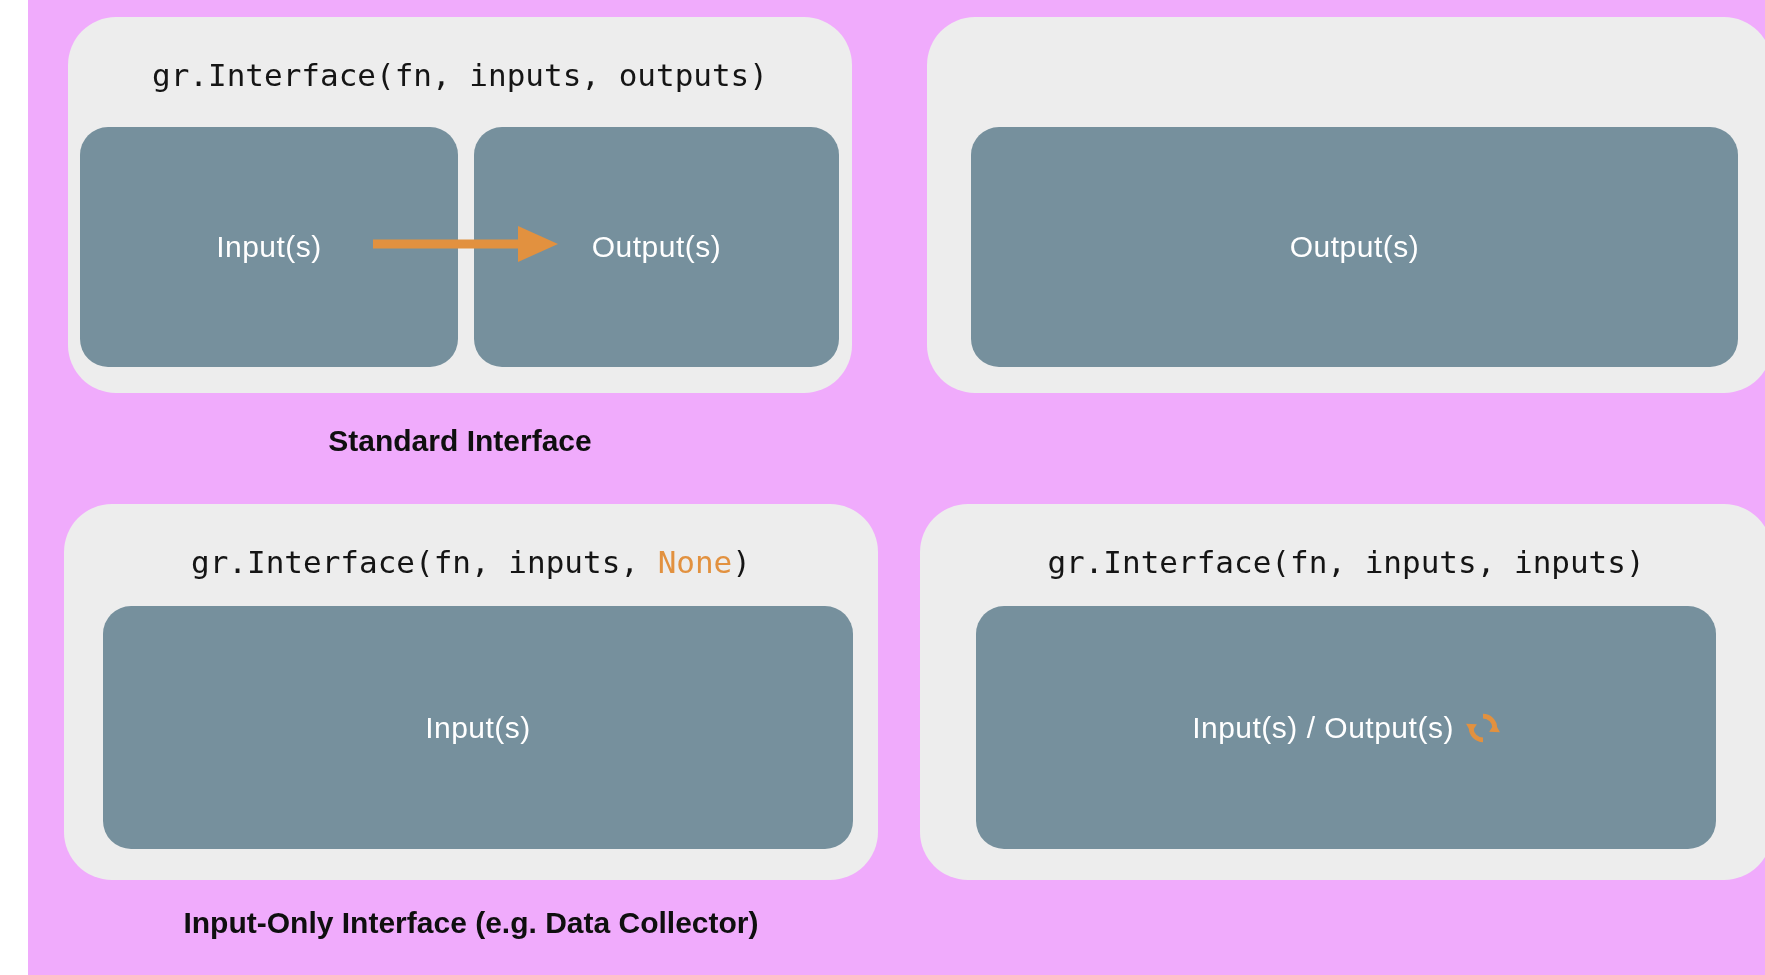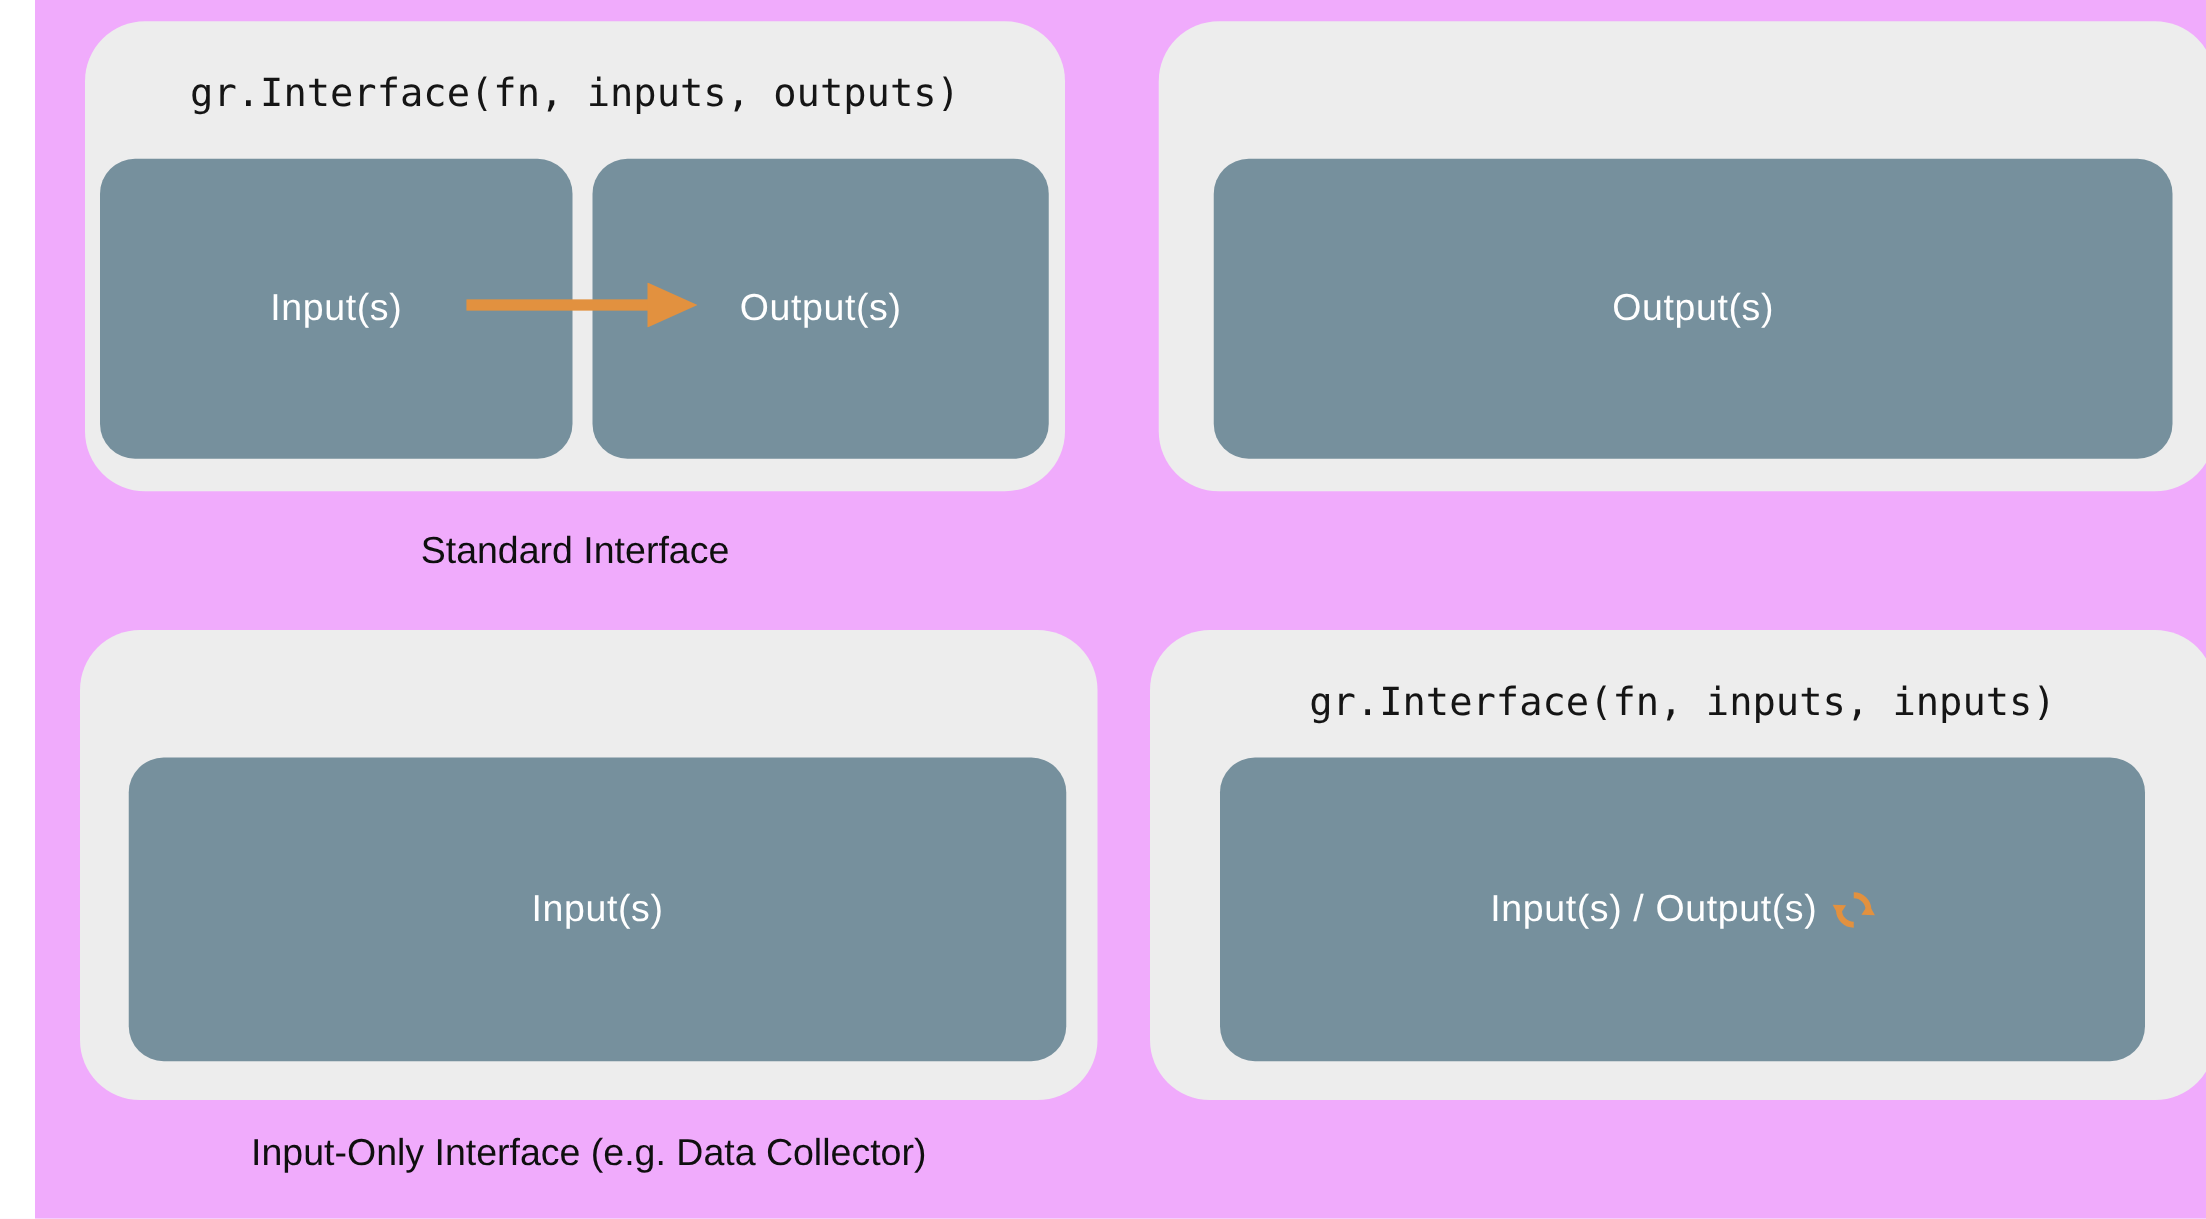--- a/index.html
+++ b/index.html
@@ -58,21 +58,21 @@
   .arrow-svg{
     position:absolute;
     left:305px;top:209px;
     width:185px;height:36px;
   }
   .sync-svg{width:34px;height:34px;flex:0 0 auto;}
 
   .caption{
     position:absolute;
     text-align:center;
-    font-weight:normal;
+    font-weight:bold;
     font-size:30px;
     color:#0f0f0f;
   }
   .caption-tl{left:40px;top:424px;width:784px;}
   .caption-tr{left:899px;top:424px;width:845px;}
   .caption-bl{left:36px;top:906px;width:814px;}
   .caption-br{left:892px;top:912px;width:852px;}
 </style>
 </head>
 <body>
@@ -94,20 +94,21 @@
   </section>
   <div class="caption caption-tl">Standard Interface</div>
 
   <section class="panel panel-tr">
     <div class="box box-single">
       <span>Output(s)</span>
     </div>
   </section>
 
   <section class="panel panel-bl">
+    <div class="code-line"><span>gr.Interface(fn, inputs, </span><span class="hl">None</span><span>)</span></div>
     <div class="box box-single">
       <span>Input(s)</span>
     </div>
   </section>
   <div class="caption caption-bl">Input-Only Interface (e.g. Data Collector)</div>
 
   <section class="panel panel-br">
     <div class="code-line"><span>gr.Interface(fn, inputs, inputs)</span><span class="hl"></span><span></span></div>
     <div class="box box-single">
       <span>Input(s) / Output(s)</span>

